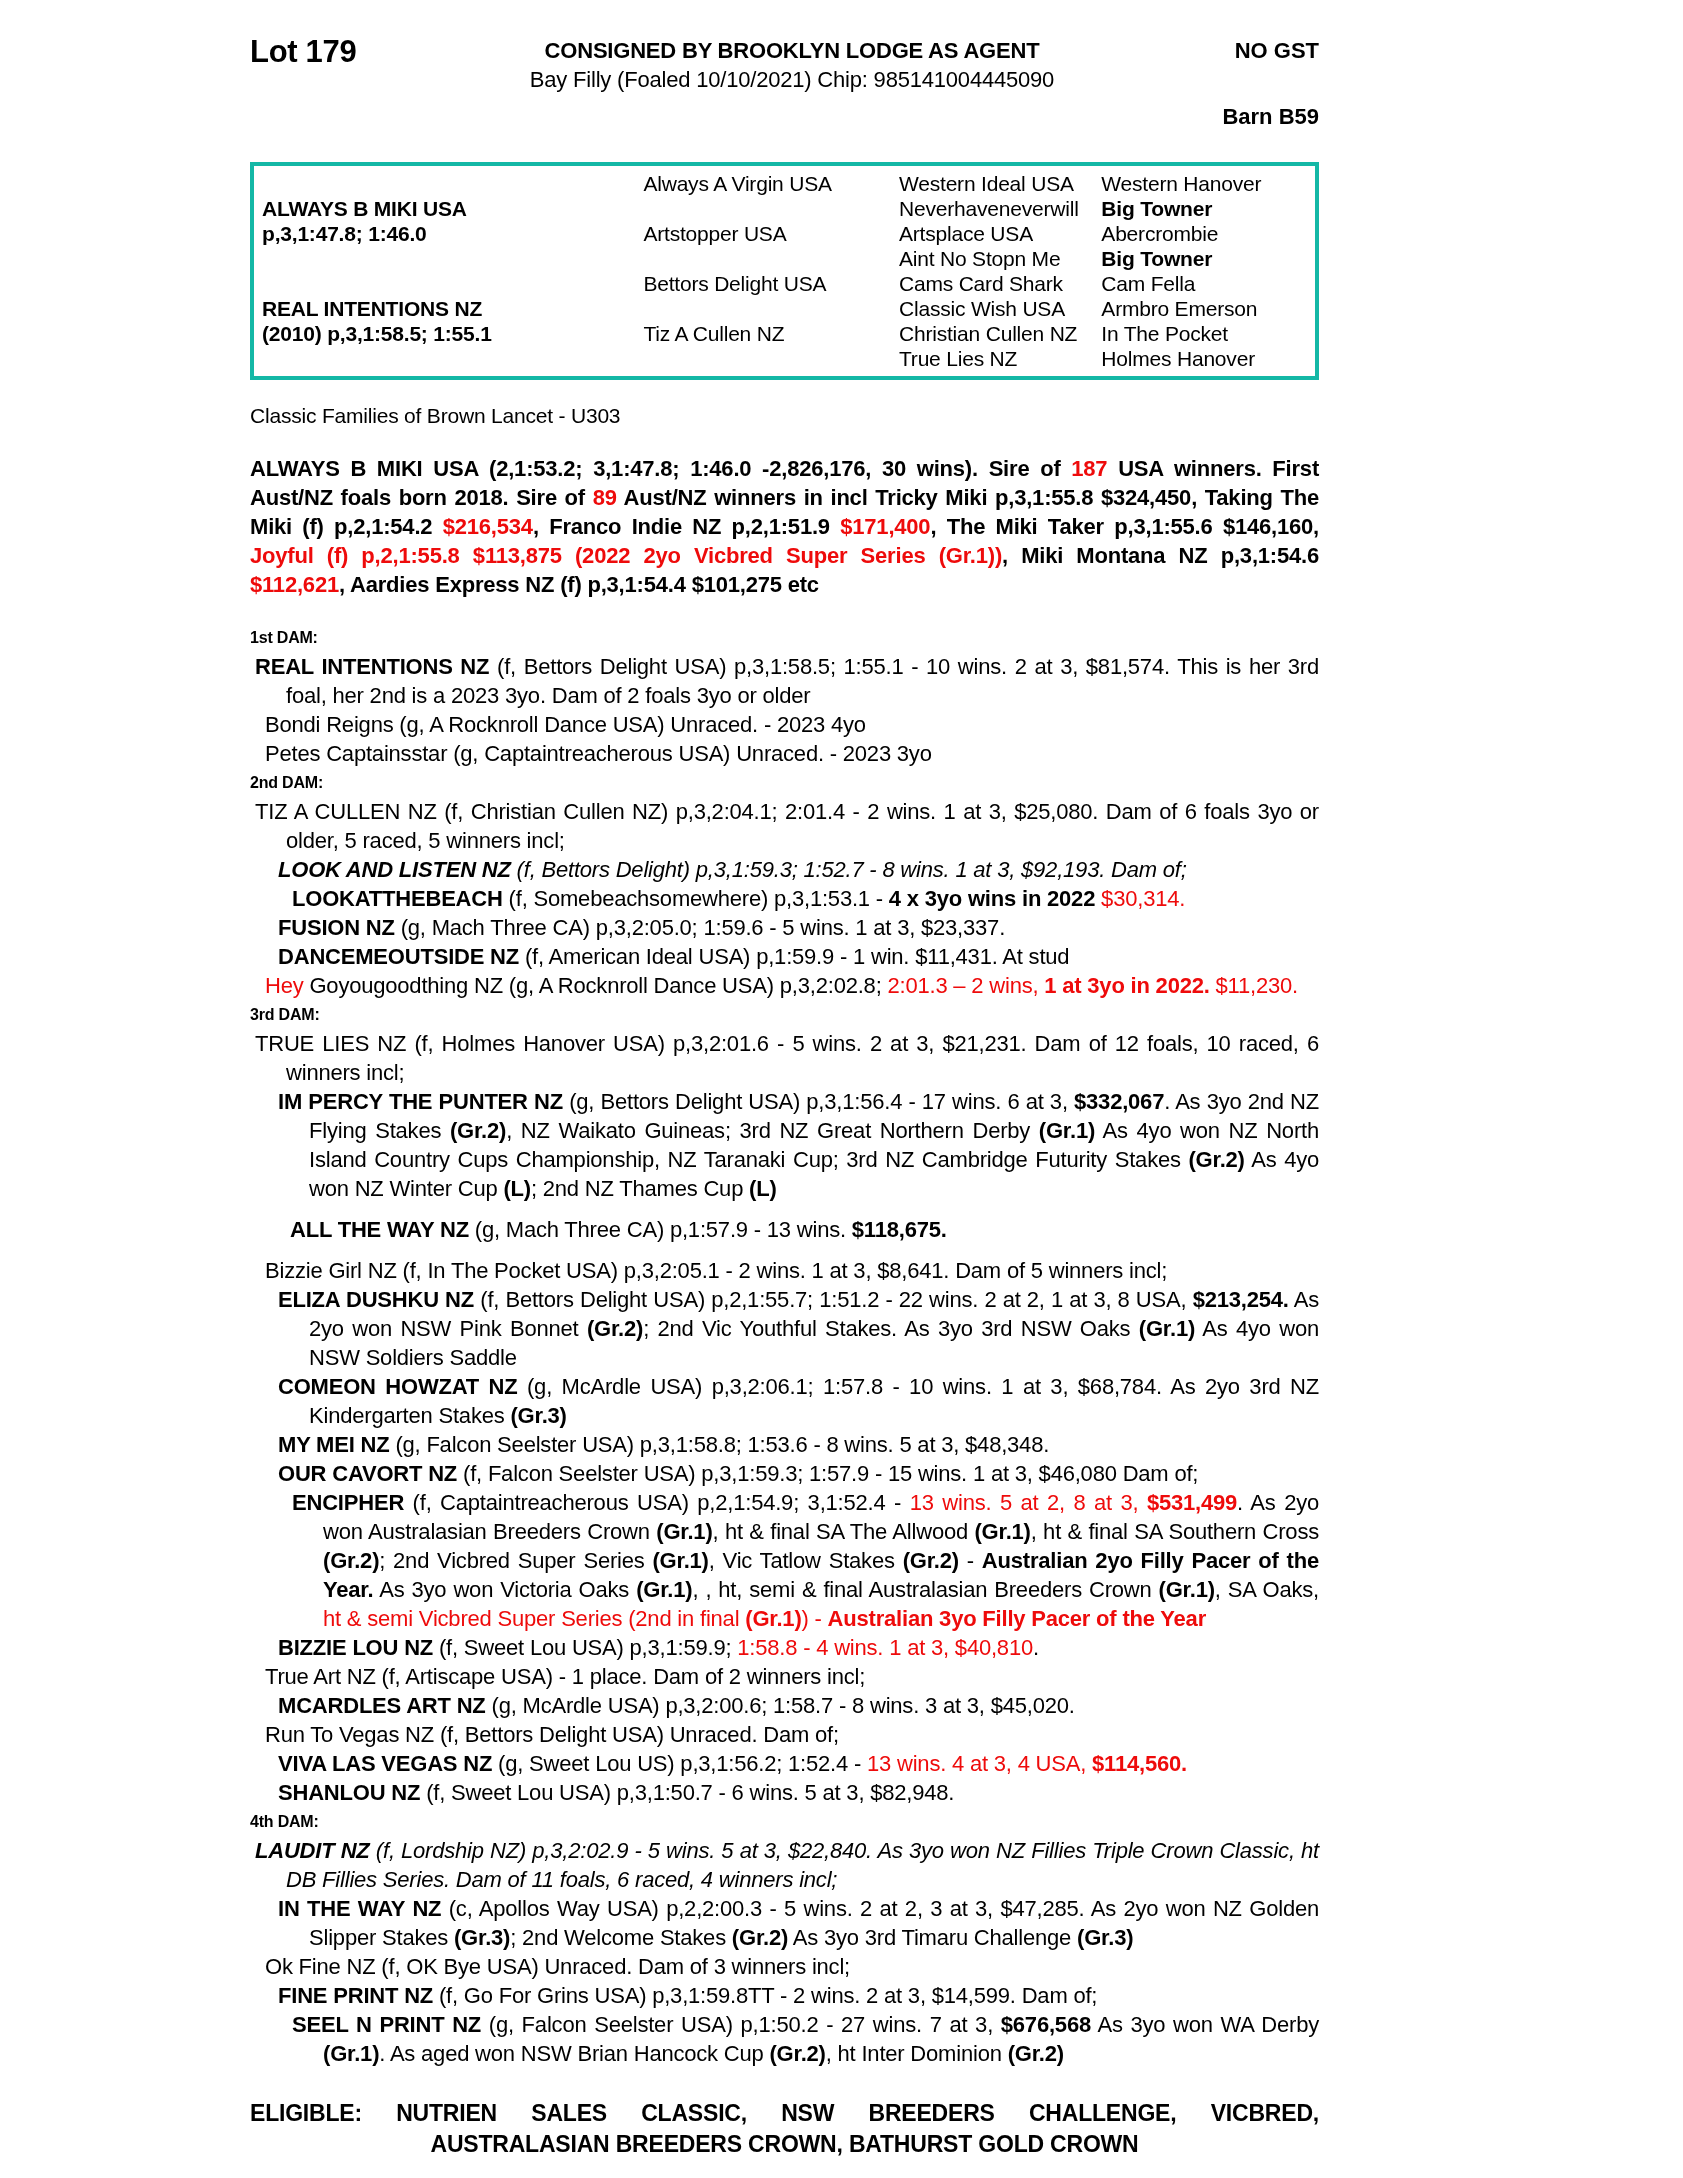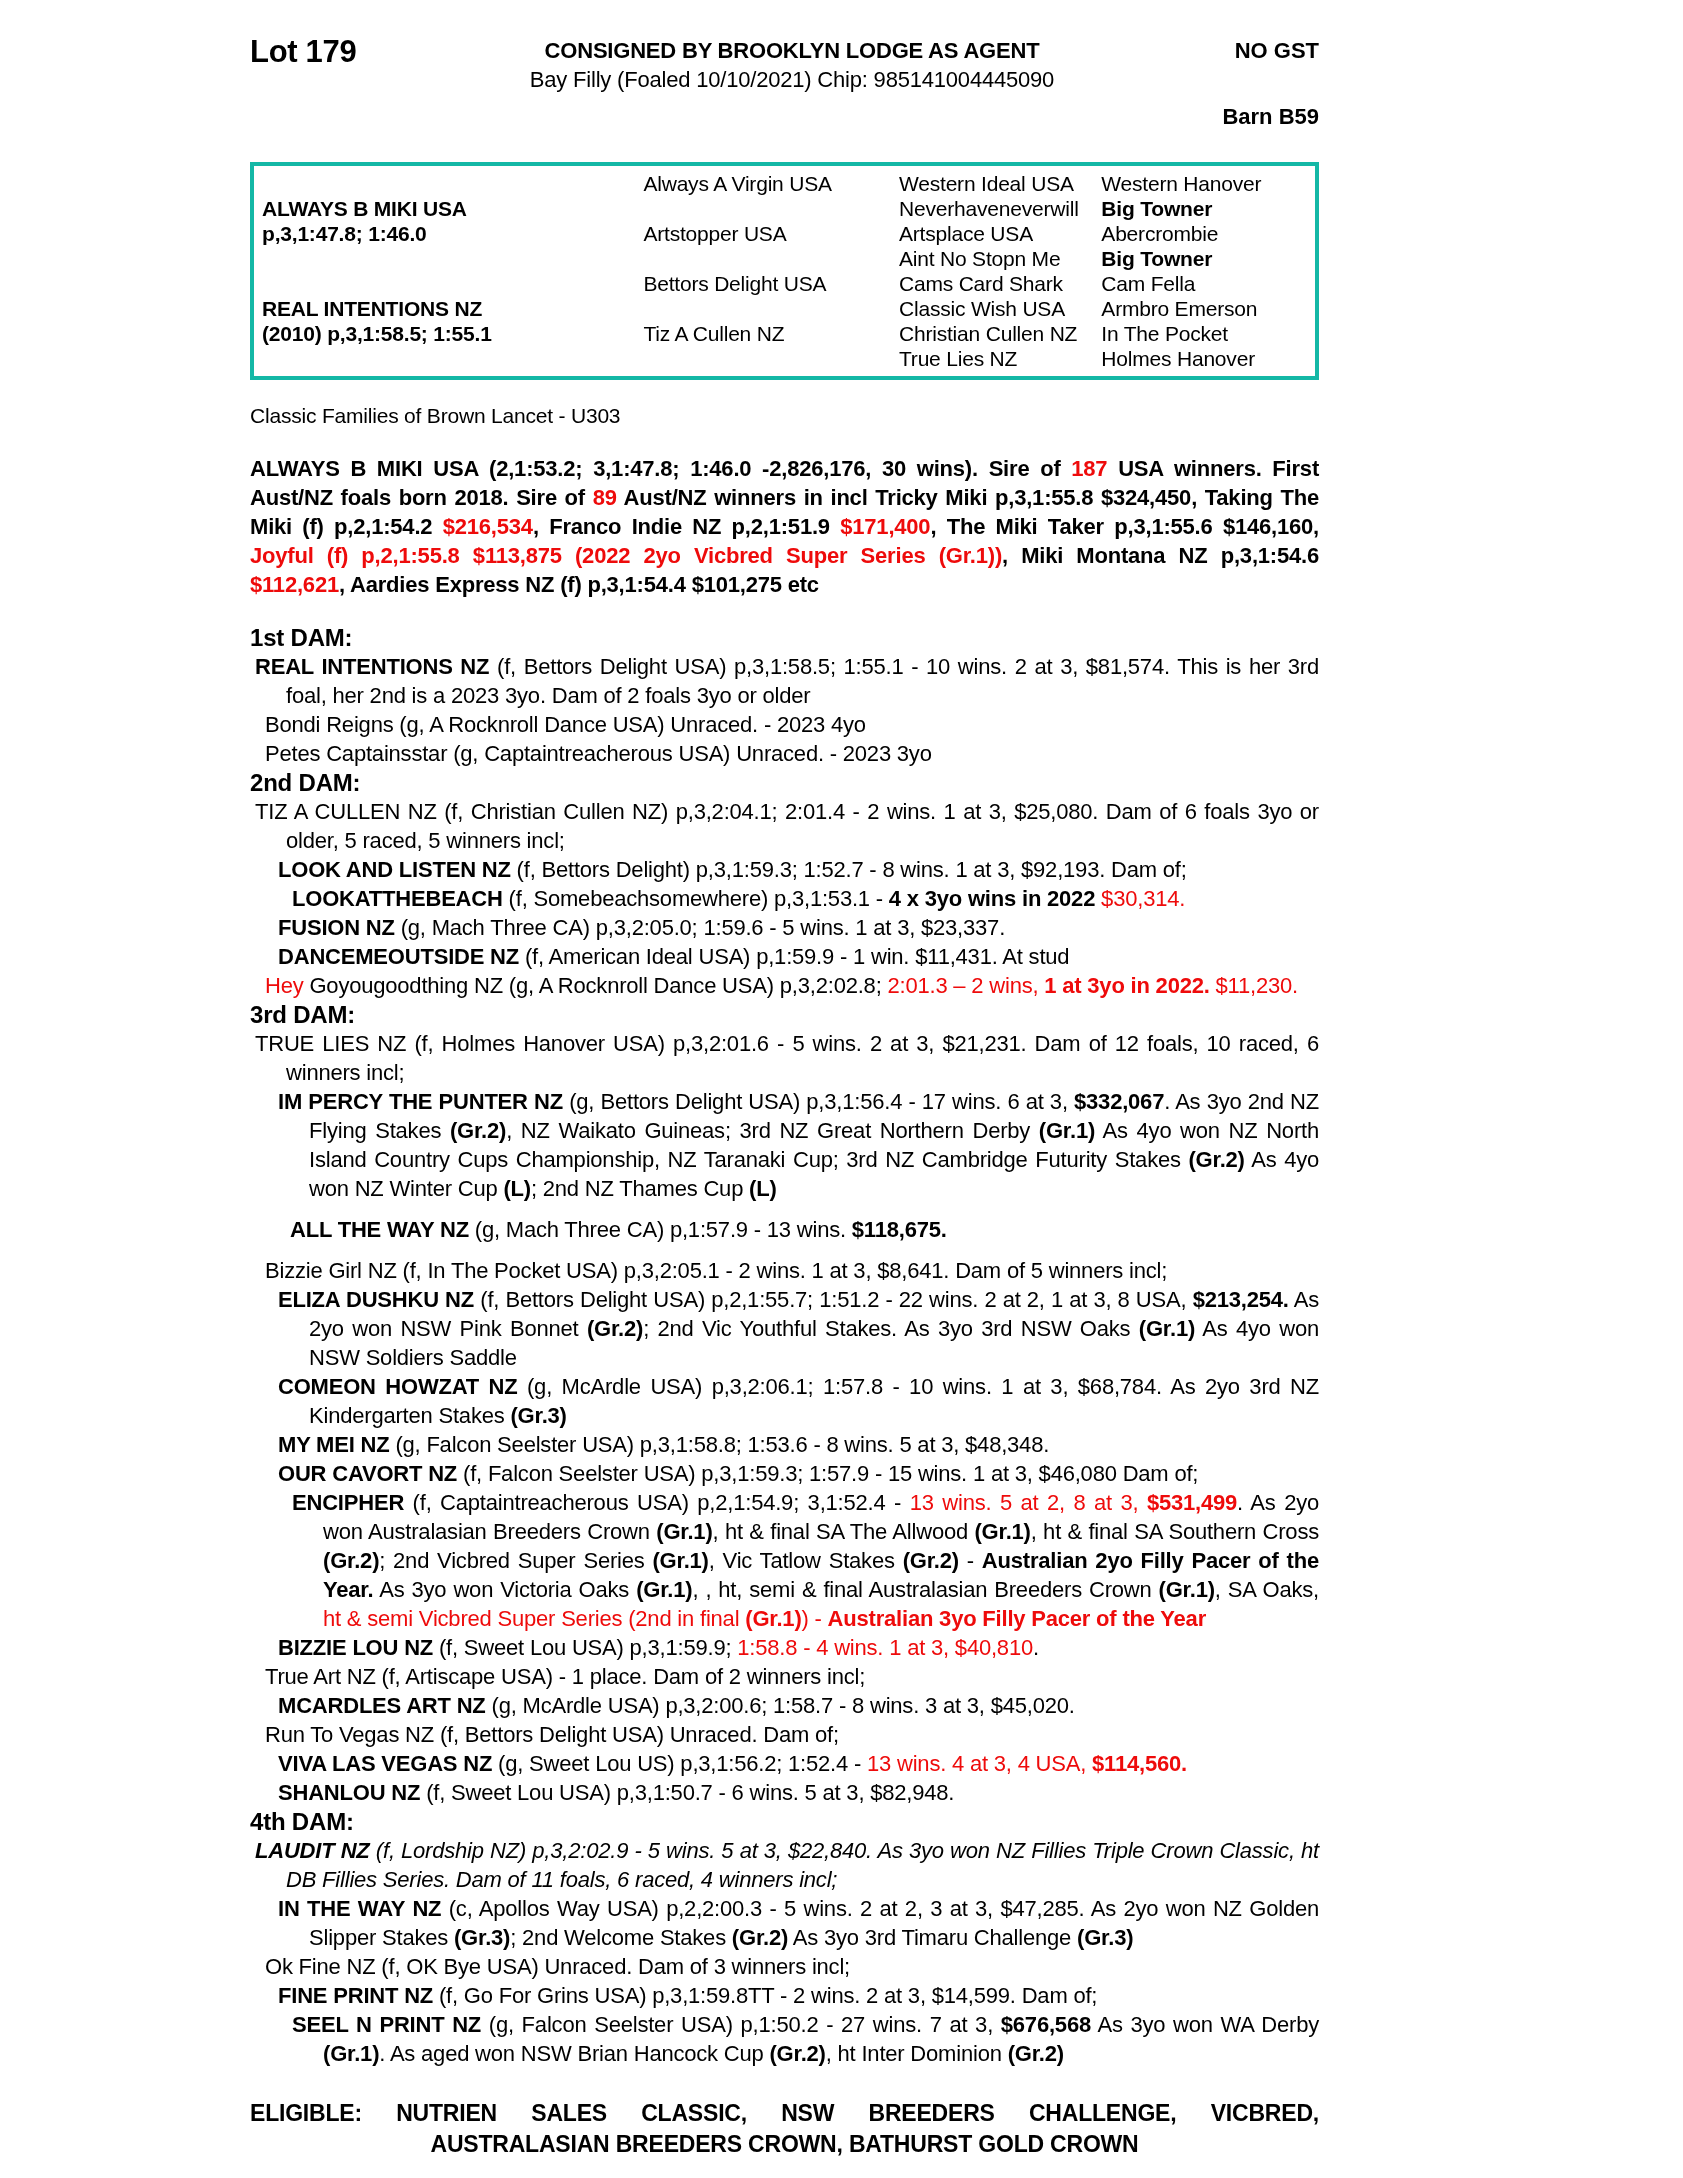--- a/index.html
+++ b/index.html
@@ -27,21 +27,21 @@
   table.ped tr:last-child td{padding-bottom:5px;}
   td.b{font-weight:bold;}
   .c1{width:36%;} .c2{width:24%;} .c3{width:19%;} .c4{width:21%;}
 
   .fam{margin-top:24px;font-size:21px;letter-spacing:-0.2px;}
 
   .sire{margin-top:26px;font-size:22px;line-height:29px;text-align:justify;
     font-weight:bold;letter-spacing:-0.2px;}
 
   .sections{margin-top:24px;}
-  .sec-h{font-weight:bold;font-size:24px;line-height:29px;letter-spacing:-0.2px;}
+  .sec-h{font-weight:bold;font-size:16px;line-height:29px;letter-spacing:-0.2px;}
   .entry{font-size:22px;line-height:29px;text-align:justify;letter-spacing:-0.2px;}
   .ind0{padding-left:36px;text-indent:-31px;}
   .ind1{padding-left:46px;text-indent:-31px;}
   .ind2{padding-left:59px;text-indent:-31px;}
   .ind3{padding-left:73px;text-indent:-31px;}
   span.b{font-weight:bold;}
   span.r{color:var(--red);}
   span.br{font-weight:bold;color:var(--red);}
 
   .eligible{margin-top:30px;font-weight:bold;font-size:23px;line-height:31px;letter-spacing:-0.2px;}
@@ -128,21 +128,21 @@
 
   <p class="sire"><span class="b">ALWAYS B MIKI USA (2,1:53.2; 3,1:47.8; 1:46.0 -2,826,176, 30 wins). Sire of </span><span class="br">187</span><span class="b"> USA winners. First Aust/NZ foals born 2018. Sire of </span><span class="br">89</span><span class="b"> Aust/NZ winners in incl Tricky Miki p,3,1:55.8 $324,450, Taking The Miki (f) p,2,1:54.2 </span><span class="br">$216,534</span><span class="b">, Franco Indie NZ p,2,1:51.9 </span><span class="br">$171,400</span><span class="b">, The Miki Taker p,3,1:55.6 $146,160, </span><span class="br">Joyful (f) p,2,1:55.8 $113,875 (2022 2yo Vicbred Super Series (Gr.1))</span><span class="b">, Miki Montana NZ p,3,1:54.6 </span><span class="br">$112,621</span><span class="b">, Aardies Express NZ (f) p,3,1:54.4 $101,275 etc</span></p>
 
   <div class="sections">
       <div class="sec-h">1st DAM:</div>
       <p class="entry ind0" style="margin: 0px;"><span class="b">REAL INTENTIONS NZ </span><span>(f, Bettors Delight USA) p,3,1:58.5; 1:55.1 - 10 wins. 2 at 3, $81,574. This is her 3rd foal, her 2nd is a 2023 3yo. Dam of 2 foals 3yo or older</span></p>
       <p class="entry ind1" style="margin: 0px;"><span>Bondi Reigns (g, A Rocknroll Dance USA) Unraced. - 2023 4yo</span></p>
       <p class="entry ind1" style="margin: 0px;"><span>Petes Captainsstar (g, Captaintreacherous USA) Unraced. - 2023 3yo</span></p>
       <div class="sec-h">2nd DAM:</div>
       <p class="entry ind0" style="margin: 0px;"><span>TIZ A CULLEN NZ (f, Christian Cullen NZ) p,3,2:04.1; 2:01.4 - 2 wins. 1 at 3, $25,080. Dam of 6 foals 3yo or older, 5 raced, 5 winners incl;</span></p>
-      <p class="entry ind2" style="margin: 0px;"><span class="b">LOOK AND LISTEN NZ </span><span>(f, Bettors Delight) p,3,1:59.3; 1:52.7 - 8 wins. 1 at 3, $92,193. Dam of;</span></p>
+      <p class="entry ind2" style="margin: 0px; font-style: italic;"><span class="b">LOOK AND LISTEN NZ </span><span>(f, Bettors Delight) p,3,1:59.3; 1:52.7 - 8 wins. 1 at 3, $92,193. Dam of;</span></p>
       <p class="entry ind3" style="margin: 0px;"><span class="b">LOOKATTHEBEACH </span><span>(f, Somebeachsomewhere) p,3,1:53.1 - </span><span class="b">4 x 3yo wins in 2022</span><span> </span><span class="r">$30,314.</span></p>
       <p class="entry ind2" style="margin: 0px;"><span class="b">FUSION NZ </span><span>(g, Mach Three CA) p,3,2:05.0; 1:59.6 - 5 wins. 1 at 3, $23,337.</span></p>
       <p class="entry ind2" style="margin: 0px;"><span class="b">DANCEMEOUTSIDE NZ </span><span>(f, American Ideal USA) p,1:59.9 - 1 win. $11,431. At stud</span></p>
       <p class="entry ind1" style="margin: 0px;"><span class="r">Hey</span><span> Goyougoodthing NZ (g, A Rocknroll Dance USA) p,3,2:02.8; </span><span class="r">2:01.3 – 2 wins, </span><span class="br">1 at 3yo in 2022.</span><span class="r"> $11,230.</span></p>
       <div class="sec-h">3rd DAM:</div>
       <p class="entry ind0" style="margin: 0px;"><span>TRUE LIES NZ (f, Holmes Hanover USA) p,3,2:01.6 - 5 wins. 2 at 3, $21,231. Dam of 12 foals, 10 raced, 6 winners incl;</span></p>
       <p class="entry ind2" style="margin: 0px;"><span class="b">IM PERCY THE PUNTER NZ </span><span>(g, Bettors Delight USA) p,3,1:56.4 - 17 wins. 6 at 3, </span><span class="b">$332,067</span><span>. As 3yo 2nd NZ Flying Stakes </span><span class="b">(Gr.2)</span><span>, NZ Waikato Guineas; 3rd NZ Great Northern Derby </span><span class="b">(Gr.1)</span><span> As 4yo won NZ North Island Country Cups Championship, NZ Taranaki Cup; 3rd NZ Cambridge Futurity Stakes </span><span class="b">(Gr.2)</span><span> As 4yo won NZ Winter Cup </span><span class="b">(L)</span><span>; 2nd NZ Thames Cup </span><span class="b">(L)</span></p>
       <p class="entry ind2" style="margin: 12px;"><span class="b">ALL THE WAY NZ </span><span>(g, Mach Three CA) p,1:57.9 - 13 wins. </span><span class="b">$118,675.</span></p>
       <p class="entry ind1" style="margin: 0px;"><span>Bizzie Girl NZ (f, In The Pocket USA) p,3,2:05.1 - 2 wins. 1 at 3, $8,641. Dam of 5 winners incl;</span></p>
       <p class="entry ind2" style="margin: 0px;"><span class="b">ELIZA DUSHKU NZ </span><span>(f, Bettors Delight USA) p,2,1:55.7; 1:51.2 - 22 wins. 2 at 2, 1 at 3, 8 USA, </span><span class="b">$213,254.</span><span> As 2yo won NSW Pink Bonnet </span><span class="b">(Gr.2)</span><span>; 2nd Vic Youthful Stakes. As 3yo 3rd NSW Oaks </span><span class="b">(Gr.1)</span><span> As 4yo won NSW Soldiers Saddle</span></p>

